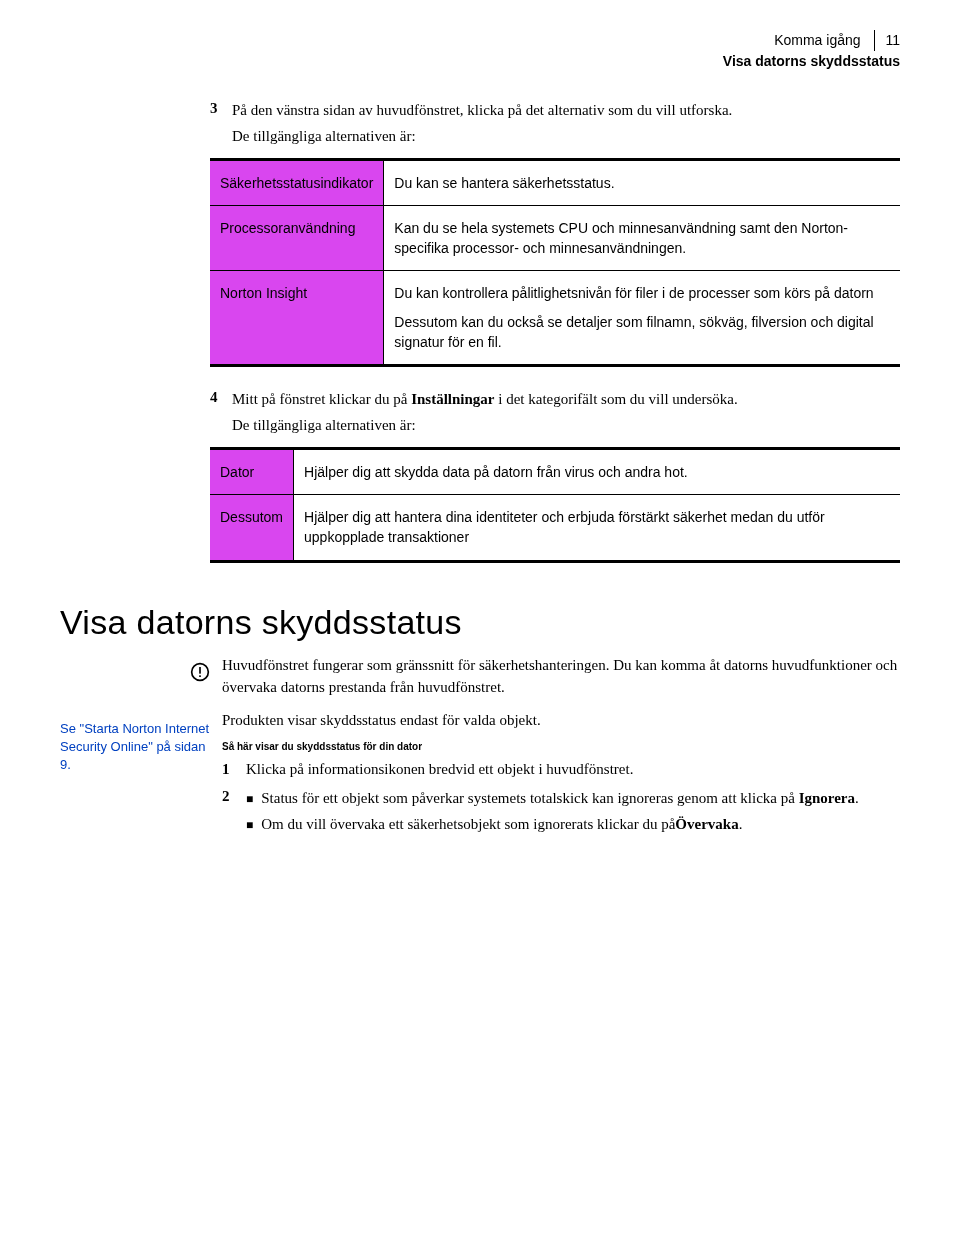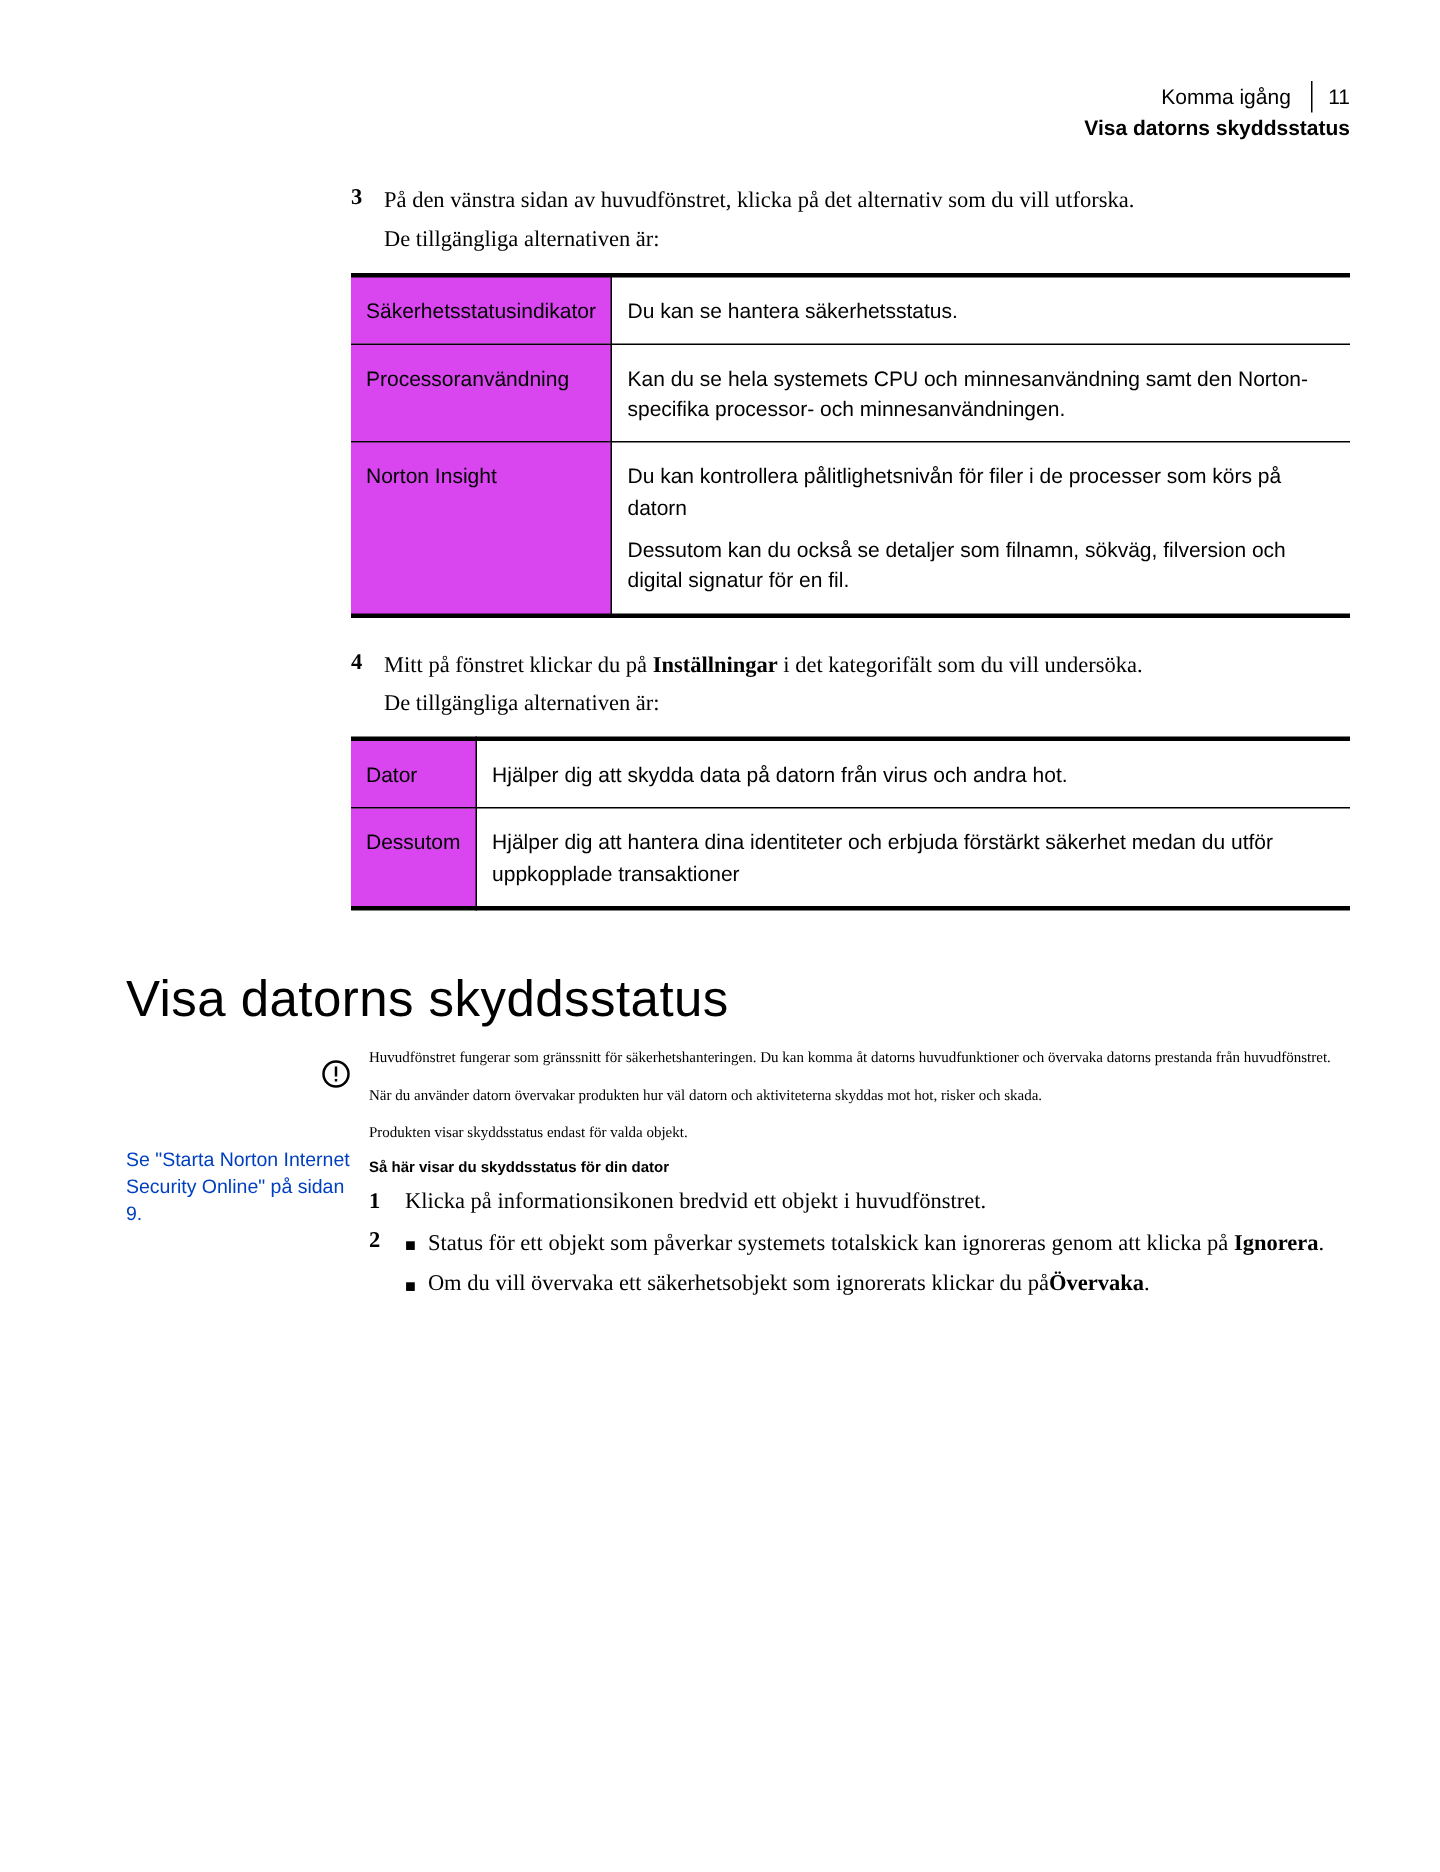--- a/index.html
+++ b/index.html
@@ -4,22 +4,21 @@
 <style>
   body {
     font-family: Georgia, 'Times New Roman', serif;
     margin: 0;
     padding: 0;
     background: #fff;
     color: #000;
     width: 960px;
   }
   .page {
-    padding: 30px 60px 40px 84px;
-    margin-top: 24px;
+    padding: 30px 60px 40px 60px;
   }
   .header {
     text-align: right;
     font-family: Arial, sans-serif;
     font-size: 14px;
     margin-bottom: 28px;
     line-height: 1.5;
   }
   .header-row1 { }
   .header-row2 { font-weight: bold; }
@@ -76,21 +75,21 @@
   }
   table.def td.desc p:last-child { margin-bottom: 0; }
   .section-heading {
     font-family: Arial, sans-serif;
     font-weight: 300;
     font-size: 34px;
     margin: 40px 0 12px 0;
     letter-spacing: 0.3px;
   }
   .body-p {
-    font-size: 10px;
+    font-size: 15px;
     line-height: 1.5;
     margin: 0 0 10px 0;
   }
   .lower {
     display: flex;
     margin-top: 10px;
   }
   .left-col {
     width: 150px;
     flex-shrink: 0;
@@ -231,21 +230,20 @@
         <rect x="11" y="6" width="2" height="8" fill="#000"></rect>
         <rect x="11" y="16" width="2" height="2" fill="#000"></rect>
       </svg>
       <div style="height:38px"></div>
       <div class="link">
         <span>Se </span><span>"Starta Norton Internet Security Online"</span><span> på sidan 9.</span>
       </div>
     </div>
     <div class="right-col">
       <p class="body-p">Huvudfönstret fungerar som gränssnitt för säkerhetshanteringen. Du kan komma åt datorns huvudfunktioner och övervaka datorns prestanda från huvudfönstret.</p>
-      <p class="body-p">När du använder datorn övervakar produkten hur väl datorn och aktiviteterna skyddas mot hot, risker och skada.</p>
       <p class="body-p">Produkten visar skyddsstatus endast för valda objekt.</p>
       <p class="subhead">Så här visar du skyddsstatus för din dator</p>
 
       <ol class="numlist">
         <li>
           <span class="n">1</span>
           <span>Klicka på informationsikonen bredvid ett objekt i huvudfönstret.</span>
         </li>
         <li>
           <span class="n">2</span>

